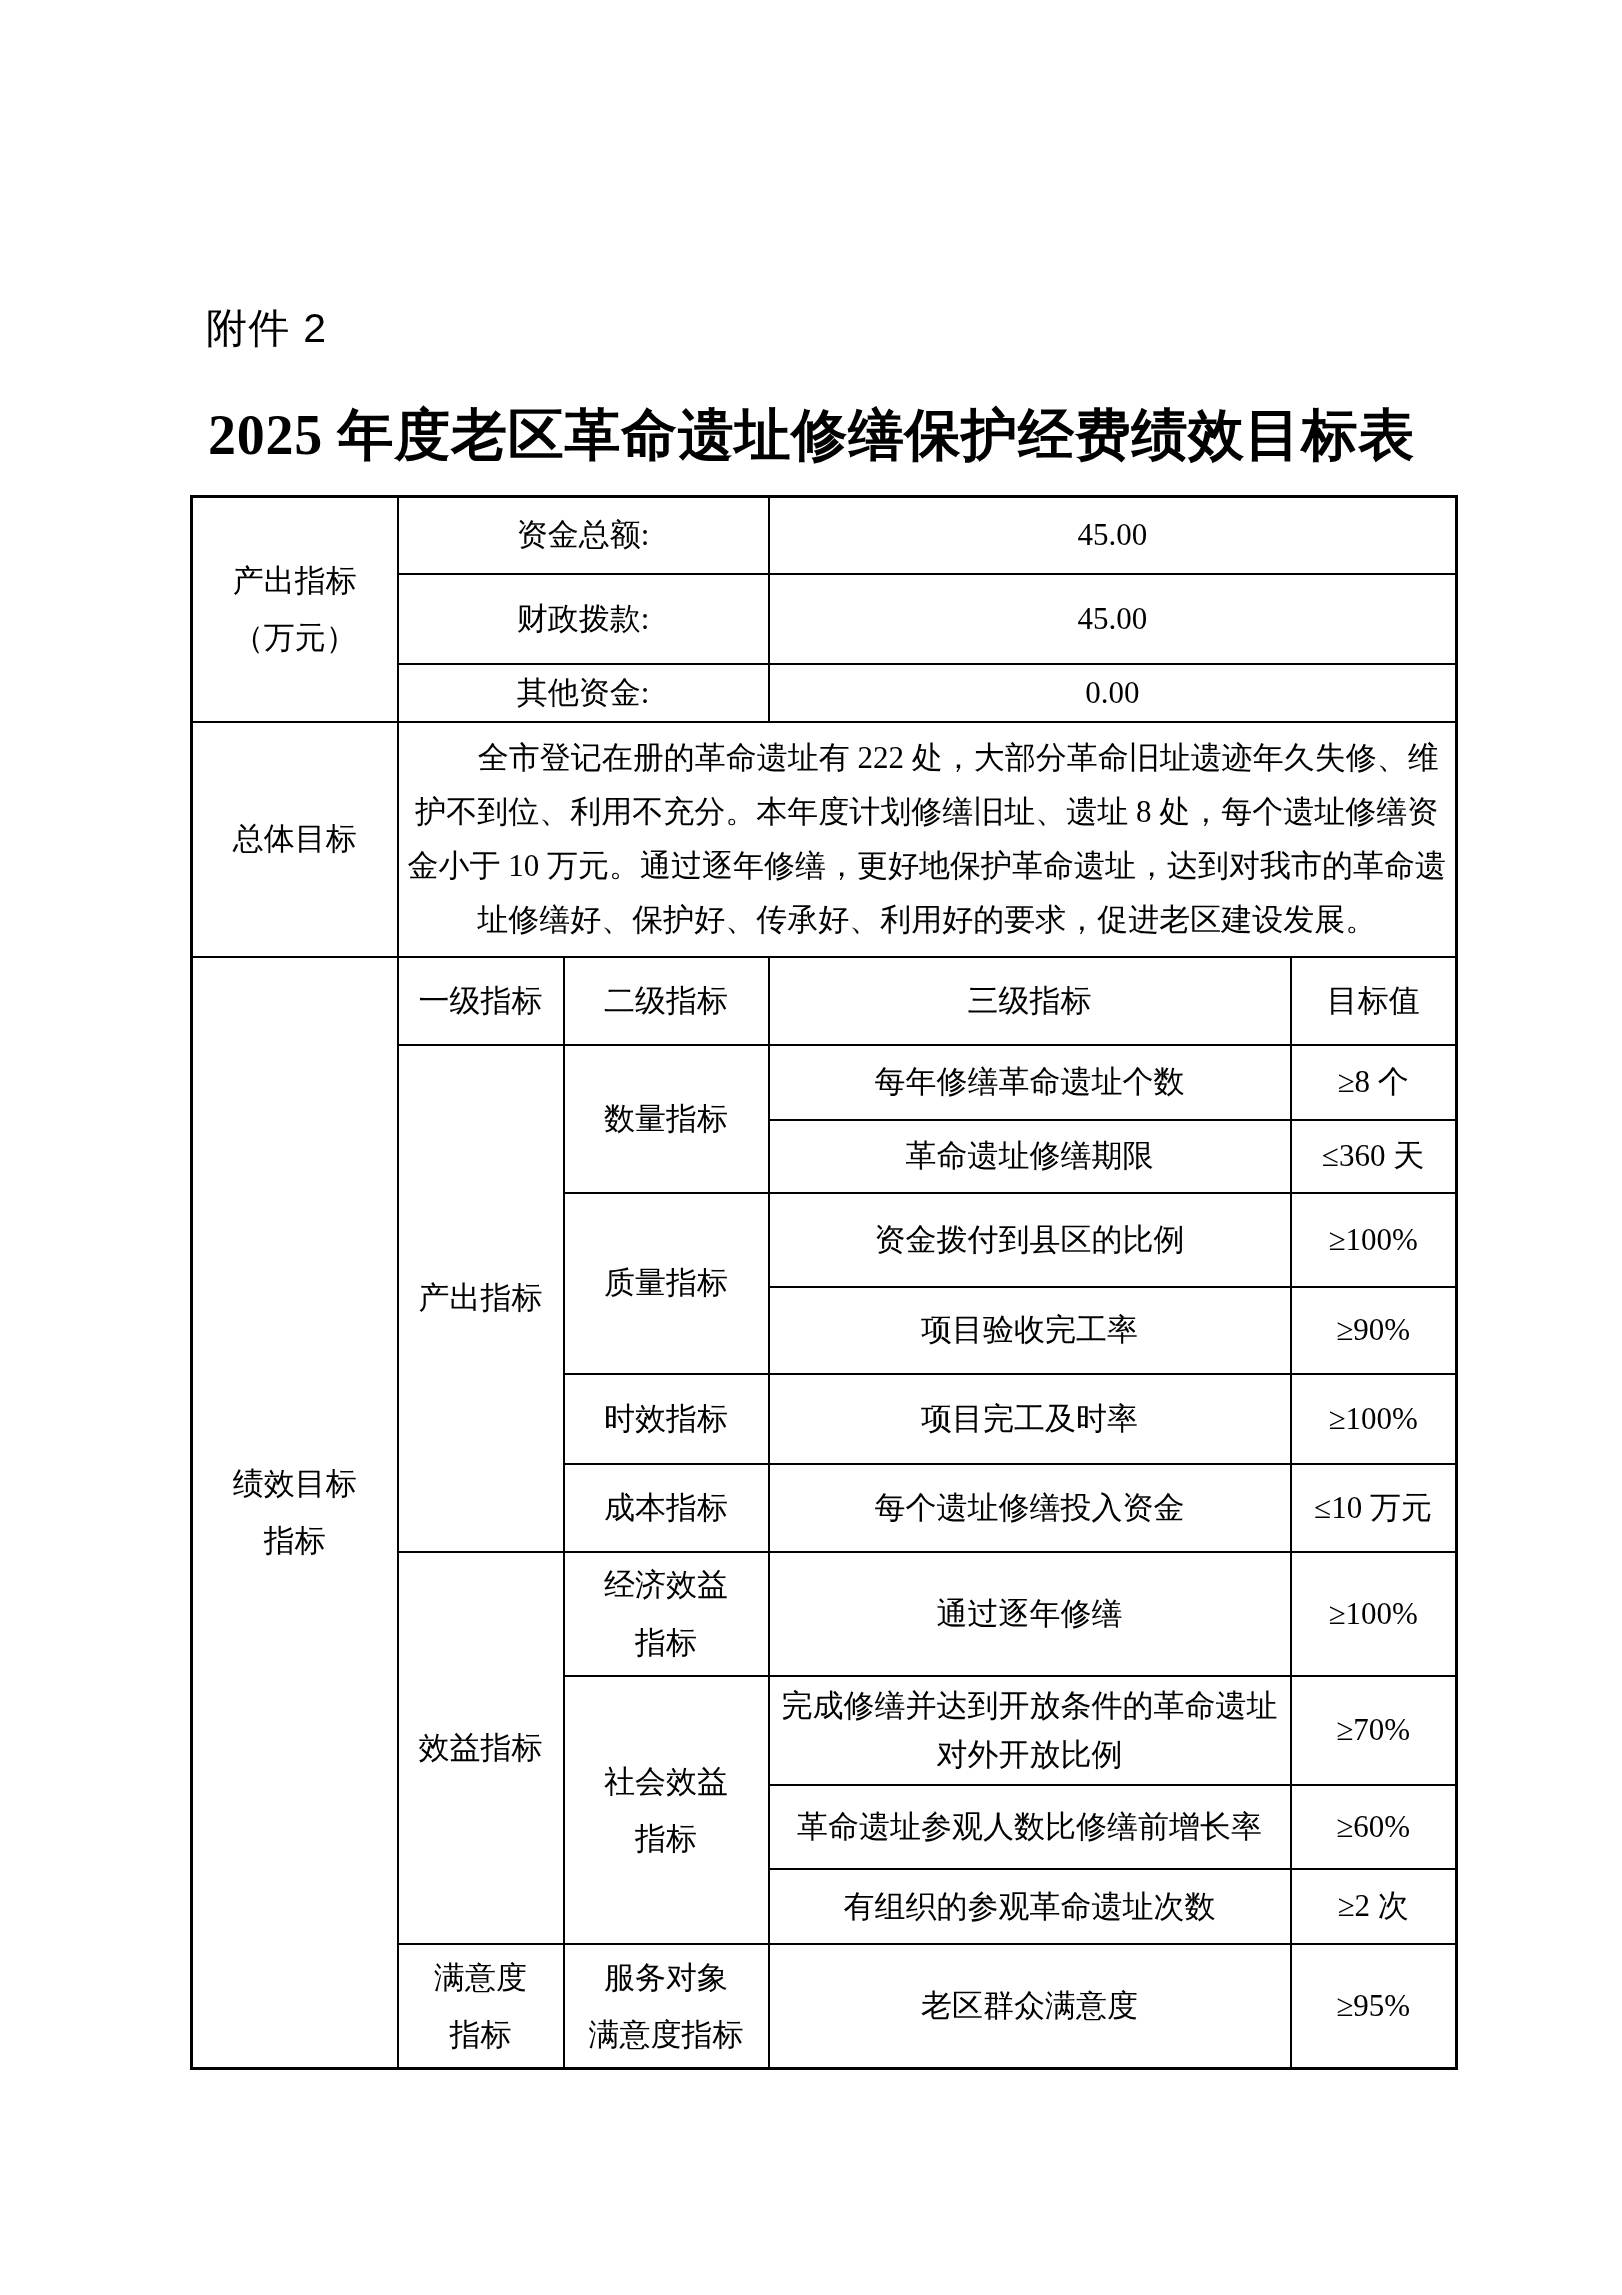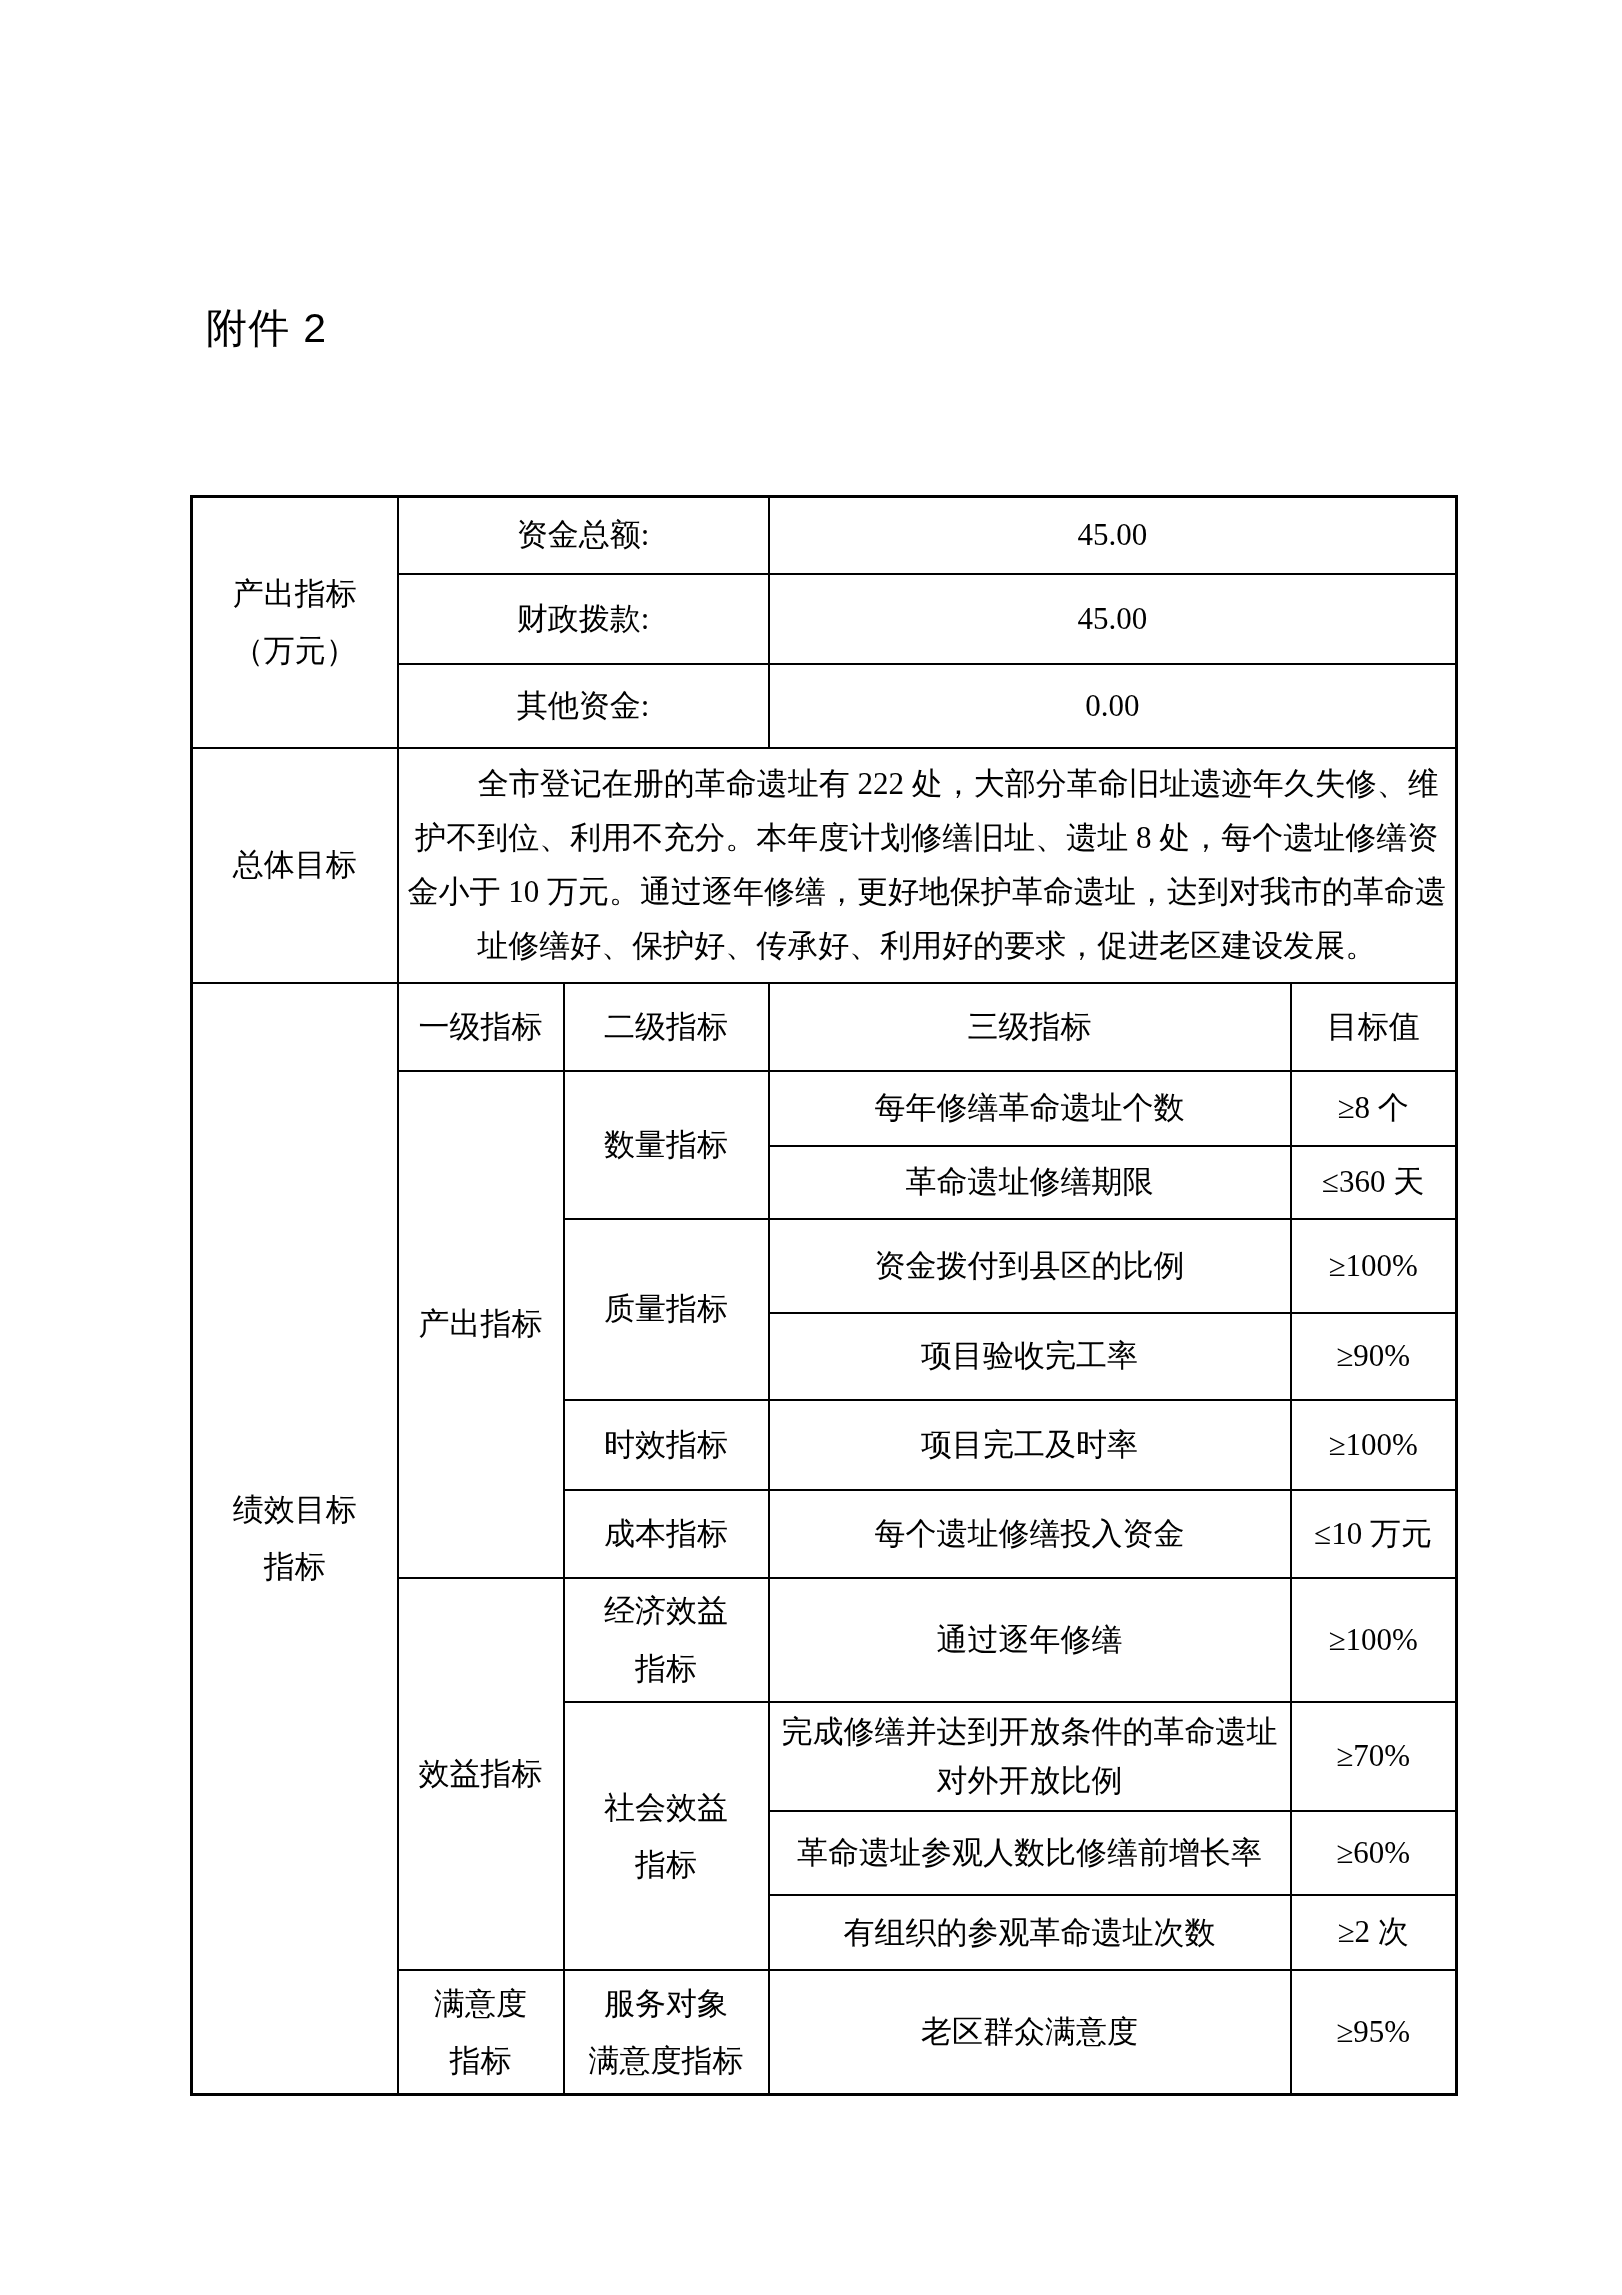--- a/index.html
+++ b/index.html
@@ -72,20 +72,21 @@
     text-indent: 63px;
   }
 </style>
 </head>
 <body>
 
 <div class="page">
 
   <div class="attachment">附件 2</div>
 
+  <div class="doc-title">2025 年度老区革命遗址修缮保护经费绩效目标表</div>
 
   <table class="main">
     <colgroup>
       <col style="width:206px">
       <col style="width:166px">
       <col style="width:205px">
       <col style="width:522px">
       <col style="width:166px">
     </colgroup>
 
@@ -93,21 +94,21 @@
         <tr style="height:77px">
       <td rowspan="3" class="stack">产出指标
 （万元）</td>
       <td colspan="2">资金总额:</td>
       <td colspan="2">45.00</td>
     </tr>
     <tr style="height:90px">
       <td colspan="2">财政拨款:</td>
       <td colspan="2">45.00</td>
     </tr>
-    <tr style="height:84px">
+    <tr style="height:58px">
       <td colspan="2">其他资金:</td>
       <td colspan="2">0.00</td>
     </tr>
 
     <tr style="height:235px">
       <td>总体目标</td>
       <td colspan="4" class="goal-text">全市登记在册的革命遗址有 222 处，大部分革命旧址遗迹年久失修、维护不到位、利用不充分。本年度计划修缮旧址、遗址 8 处，每个遗址修缮资金小于 10 万元。通过逐年修缮，更好地保护革命遗址，达到对我市的革命遗址修缮好、保护好、传承好、利用好的要求，促进老区建设发展。</td>
     </tr>
 
     <tr style="height:88px">

